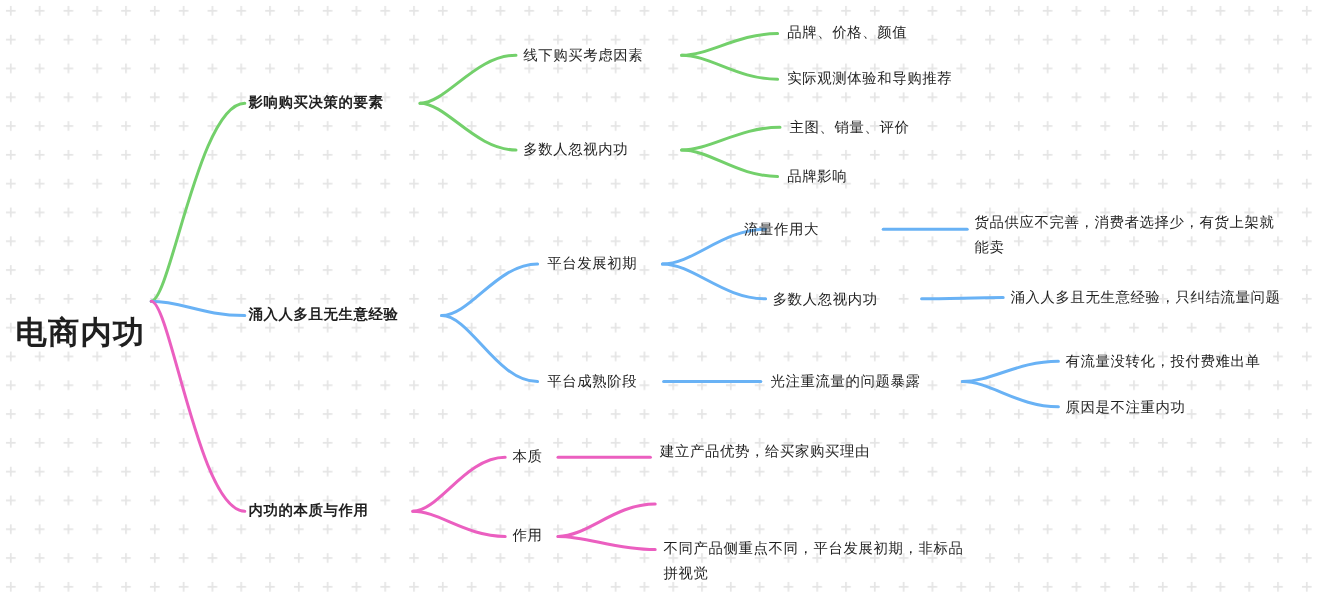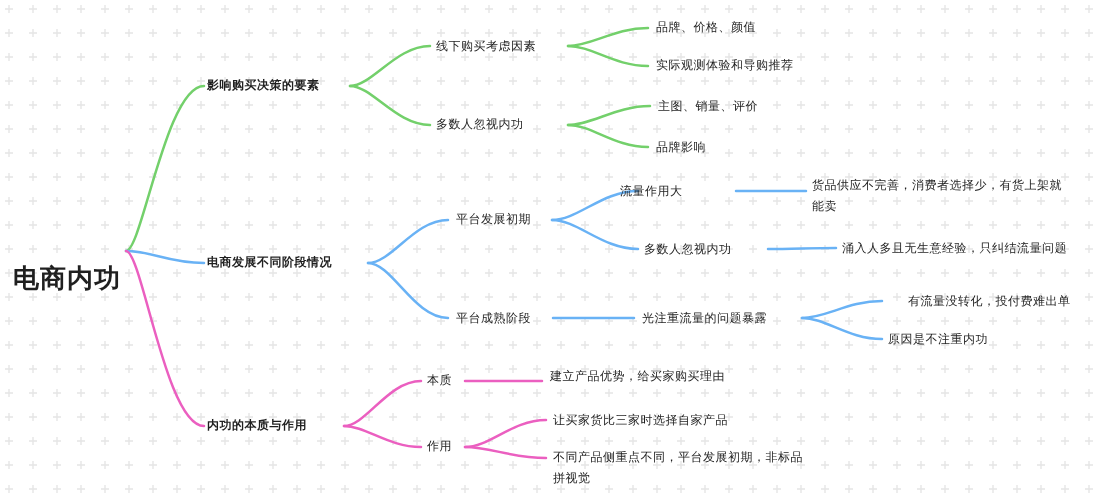--- a/index.html
+++ b/index.html
@@ -78,31 +78,30 @@
   <div class="node root" style="left:13px;top:236px;margin-top:26px;">电商内功</div>
 
   <div class="node main" style="left:207px;top:75px;">影响购买决策的要素</div>
   <div class="node" style="left:436px;top:36px;">线下购买考虑因素</div>
   <div class="node" style="left:656px;top:17px;">品牌、价格、颜值</div>
   <div class="node" style="left:656px;top:55px;">实际观测体验和导购推荐</div>
   <div class="node" style="left:436px;top:114px;">多数人忽视内功</div>
   <div class="node" style="left:658px;top:96px;">主图、销量、评价</div>
   <div class="node" style="left:656px;top:137px;">品牌影响</div>
 
-  <div class="node main" style="left:207px;top:252px;">电商发展不同阶段情况</div>
+  <div class="node main" style="left:207px;top:252px;">涌入人多且无生意经验</div>
   <div class="node" style="left:456px;top:209px;">平台发展初期</div>
   <div class="node" style="left:620px;top:181px;">流量作用大</div>
   <div class="node wrap" style="left:812px;top:175px;width:262px;">货品供应不完善，消费者选择少，有货上架就能卖</div>
   <div class="node" style="left:644px;top:239px;">多数人忽视内功</div>
   <div class="node wrap" style="left:842px;top:238px;width:262px;">涌入人多且无生意经验，只纠结流量问题</div>
   <div class="node" style="left:456px;top:308px;">平台成熟阶段</div>
   <div class="node" style="left:642px;top:308px;">光注重流量的问题暴露</div>
-  <div class="node" style="left:888px;top:291px;margin-left:20px;">有流量没转化，投付费难出单</div>
+  <div class="node" style="left:888px;top:291px;">有流量没转化，投付费难出单</div>
   <div class="node main" style="left:207px;top:415px;">内功的本质与作用</div>
 
   <div class="node" style="left:888px;top:329px;">原因是不注重内功</div>
   <div class="node" style="left:427px;top:370px;">本质</div>
   <div class="node" style="left:550px;top:366px;">建立产品优势，给买家购买理由</div>
   <div class="node" style="left:427px;top:436px;">作用</div>
-  <div class="node" style="left:553px;top:410px;">让买家货比三家时选择自家产品</div>
   <div class="node wrap" style="left:553px;top:447px;width:262px;">不同产品侧重点不同，平台发展初期，非标品拼视觉</div>
 
 </div>
 
 </body></html>

